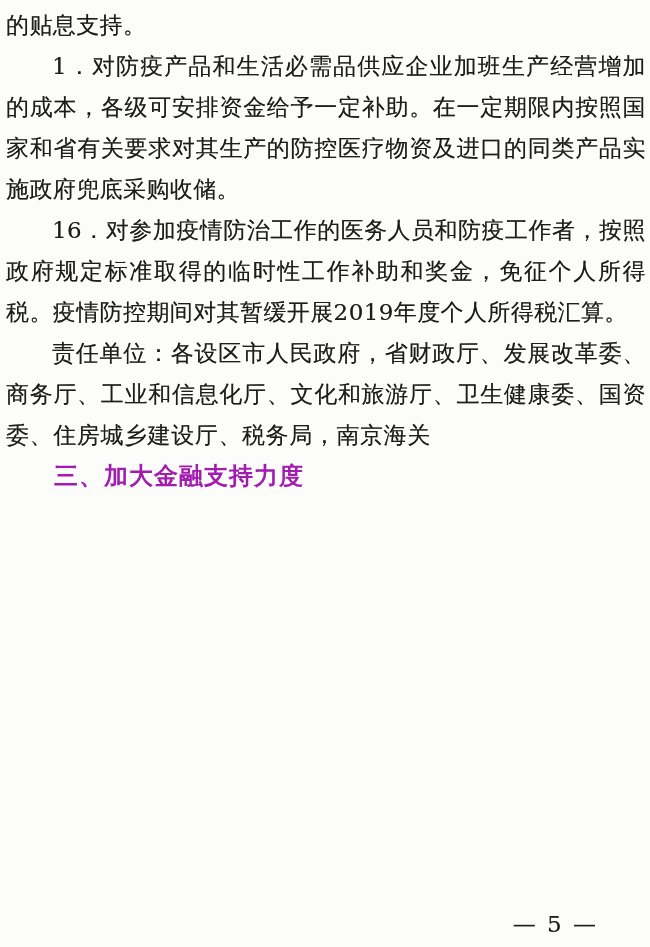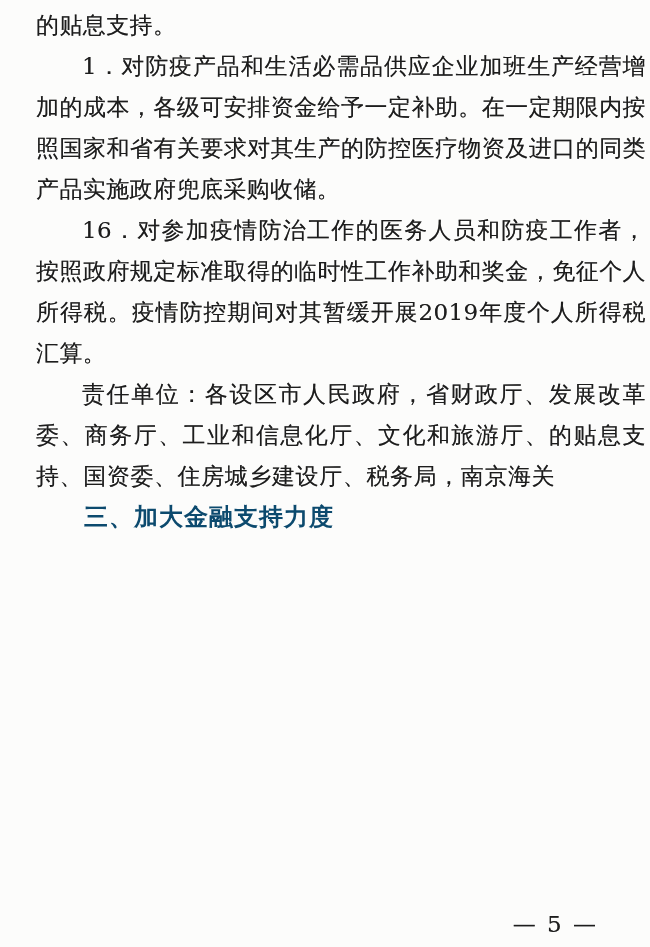--- a/index.html
+++ b/index.html
@@ -13,21 +13,20 @@
     color: #1d1d1d;
     font-family: "DejaVu Serif", "Liberation Serif", serif;
     position: relative;
     overflow: hidden;
   }
   .page {
     position: absolute;
     top: 5px;
     left: 6px;
     right: 4px;
-    margin-left: 30px;
   }
   p.para {
     margin: 0;
     font-size: 23px;
     line-height: 41px;
     letter-spacing: 0.4px;
     text-align: justify;
     text-shadow: 0 0 0.6px rgba(20,20,20,0.55);
   }
   p.indent {
@@ -40,21 +39,21 @@
   }
   p.heading {
     font-family: "DejaVu Sans", "Liberation Sans", sans-serif;
     font-weight: 700;
     font-size: 24px;
     line-height: 41px;
     letter-spacing: 1px;
     text-align: left;
     text-shadow: none;
     text-indent: 2em;
-    color: #0c4a6e;
+    color: #a21caf;
   }
   .page-number {
     position: absolute;
     right: 52px;
     bottom: 8px;
     font-size: 23px;
     line-height: 30px;
     letter-spacing: 2px;
     color: #1d1d1d;
     text-shadow: 0 0 0.6px rgba(20,20,20,0.5);
@@ -65,18 +64,18 @@
 
 <div class="page">
   <p class="para">的贴息支持。</p>
 
   <p class="para indent">1．对防疫产品和生活必需品供应企业加班生产经营增加的成本，各级可安排资金给予一定补助。在一定期限内按照国家和省有关要求对其生产的防控医疗物资及进口的同类产品实施政府兜底采购收储。</p>
 
 
 
   <p class="para indent">16．对参加疫情防治工作的医务人员和防疫工作者，按照政府规定标准取得的临时性工作补助和奖金，免征个人所得税。疫情防控期间对其暂缓开展2019年度个人所得税汇算。</p>
 
-  <p class="para indent kaiti">责任单位：各设区市人民政府，省财政厅、发展改革委、商务厅、工业和信息化厅、文化和旅游厅、的贴息支持、国资委、住房城乡建设厅、税务局，南京海关</p>
+  <p class="para indent kaiti">责任单位：各设区市人民政府，省财政厅、发展改革委、商务厅、工业和信息化厅、文化和旅游厅、卫生健康委、国资委、住房城乡建设厅、税务局，南京海关</p>
 
   <p class="para heading">三、加大金融支持力度</p>
 </div>
 
 <div class="page-number">— 5 —</div>
 
 </body></html>

